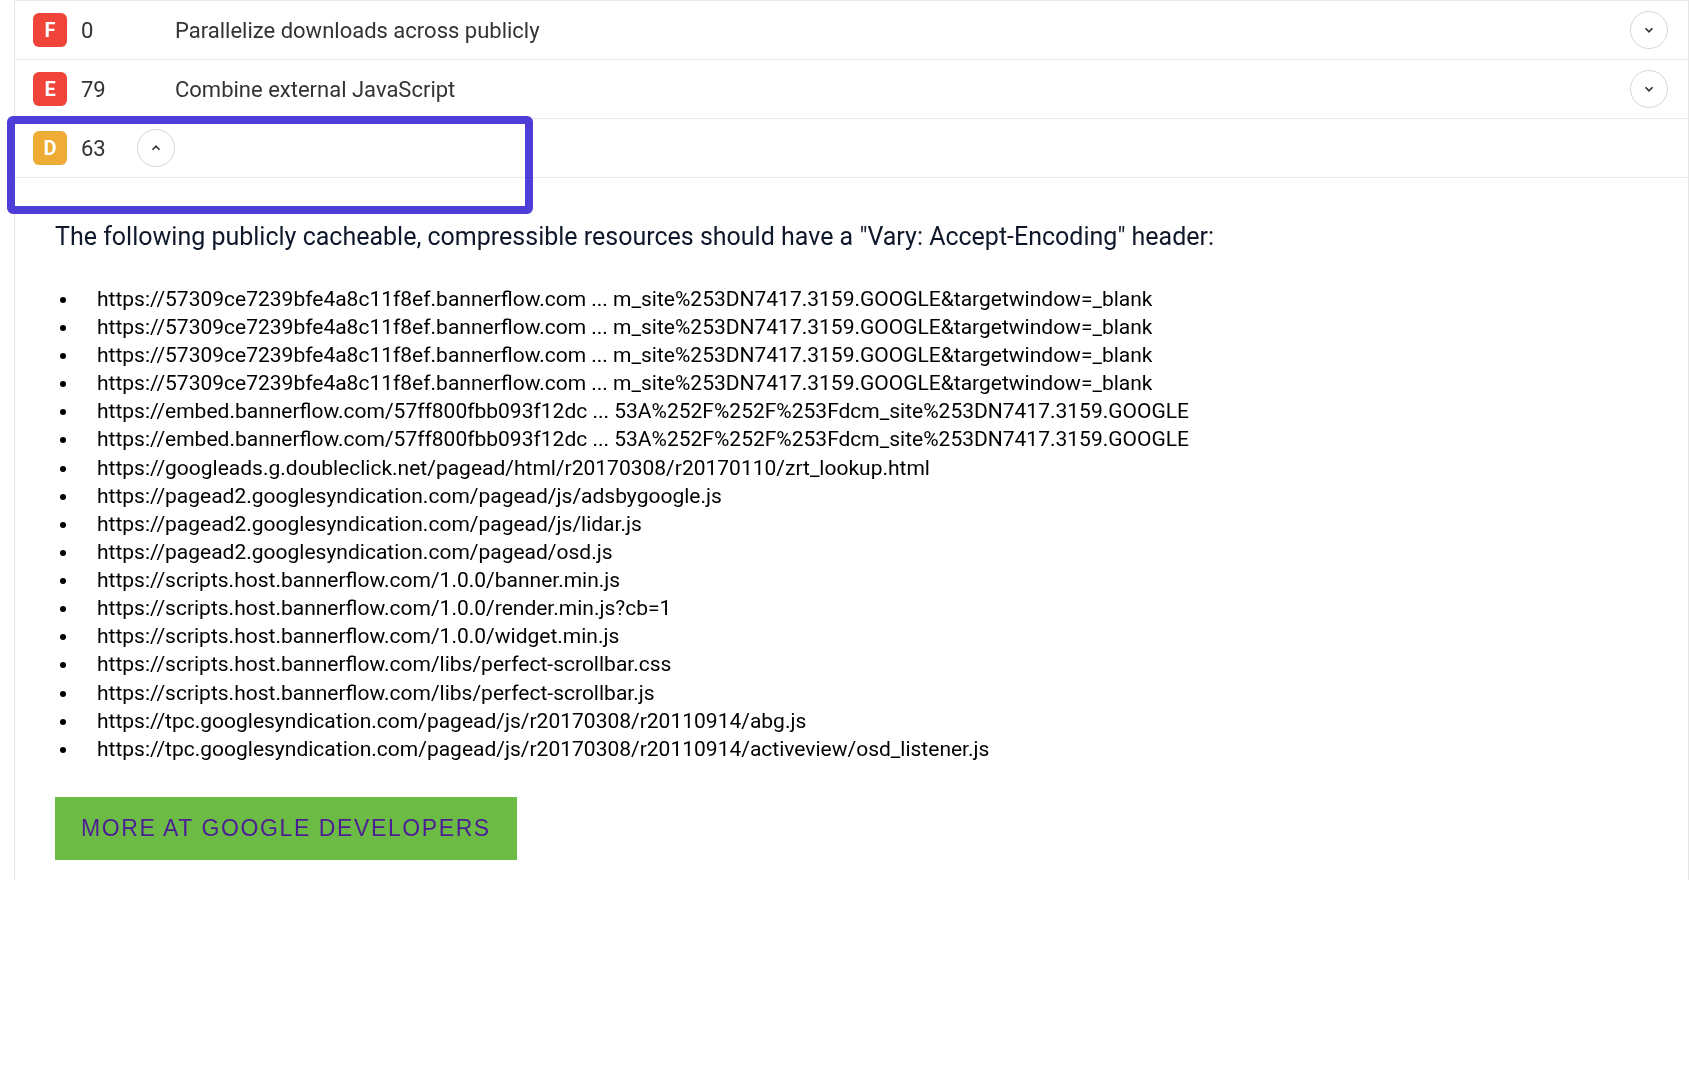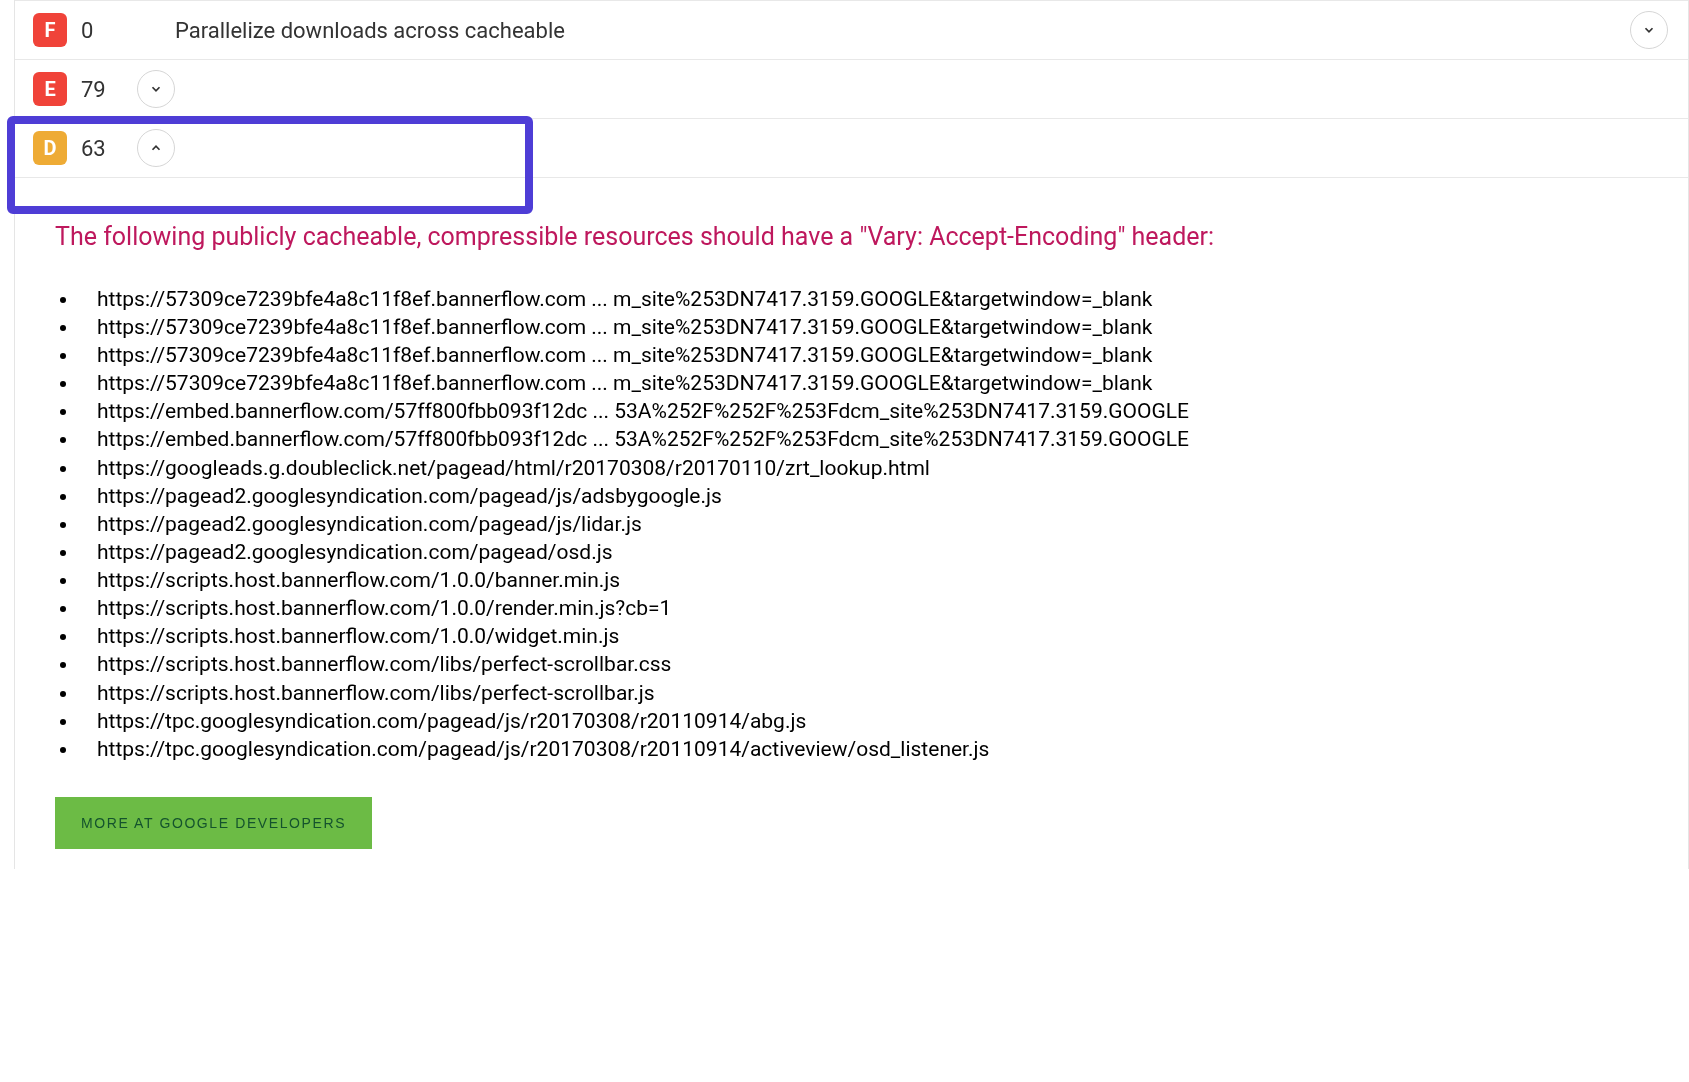--- a/index.html
+++ b/index.html
@@ -92,68 +92,69 @@
       z-index: 5;
     }
     .highlight-wrapper {
       position: relative;
     }
     .details {
       padding: 40px 40px 20px 40px;
     }
     .details-heading {
       font-size: 25px;
-      color: #be185d;
+      color: #0f172a;
       line-height: 1.55;
       font-weight: 400;
       margin-bottom: 28px;
     }
     .details ul {
       list-style: disc;
       padding-left: 24px;
     }
     .details li {
       font-size: 21px;
       color: #000000;
       line-height: 1.34;
       padding-left: 18px;
     }
     .more-btn {
       display: inline-block;
       margin-top: 34px;
       background: #6cbb45;
-      color: #14532d;
+      color: #4c1d95;
       padding: 18px 26px;
-      font-size: 14px;
+      font-size: 23px;
       font-weight: 500;
       letter-spacing: 1.6px;
       border: none;
       cursor: pointer;
       text-transform: uppercase;
     }
   </style>
 </head>
 <body>
 
 <div class="container">
 
   <div class="audit-row first">
     <div class="grade-badge grade-F">F</div>
     <div class="score">0</div>
-    <div class="audit-title">Parallelize downloads across cacheable</div>
+    <div class="audit-title">Parallelize downloads across publicly</div>
     <div class="toggle-btn">
       <svg viewBox="0 0 24 24" fill="none" stroke="#333" stroke-width="3">
           <polyline points="6 9 12 15 18 9"></polyline>
         </svg>
     </div>
   </div>
 
   <div class="audit-row">
     <div class="grade-badge grade-E">E</div>
     <div class="score">79</div>
+    <div class="audit-title">Combine external JavaScript</div>
     <div class="toggle-btn">
       <svg viewBox="0 0 24 24" fill="none" stroke="#333" stroke-width="3">
           <polyline points="6 9 12 15 18 9"></polyline>
         </svg>
     </div>
   </div>
 
   <div class="highlight-wrapper">
     <div class="highlight-box"></div>
     <div class="audit-row">

